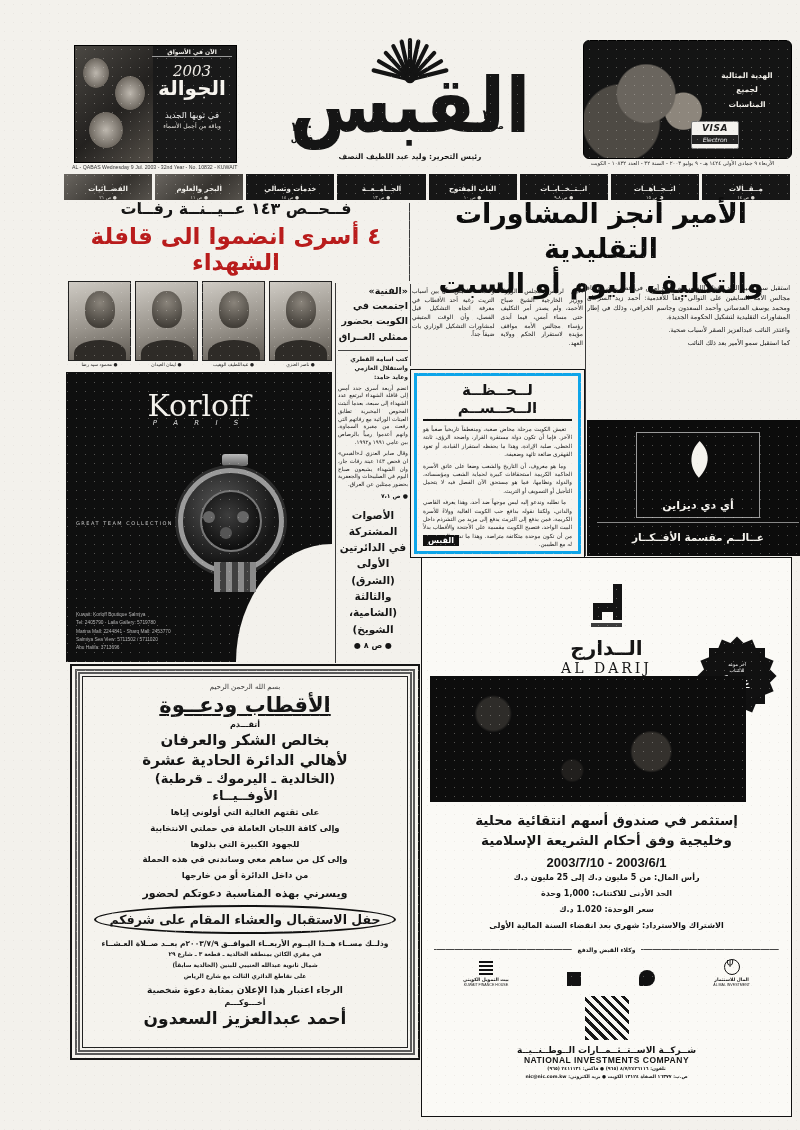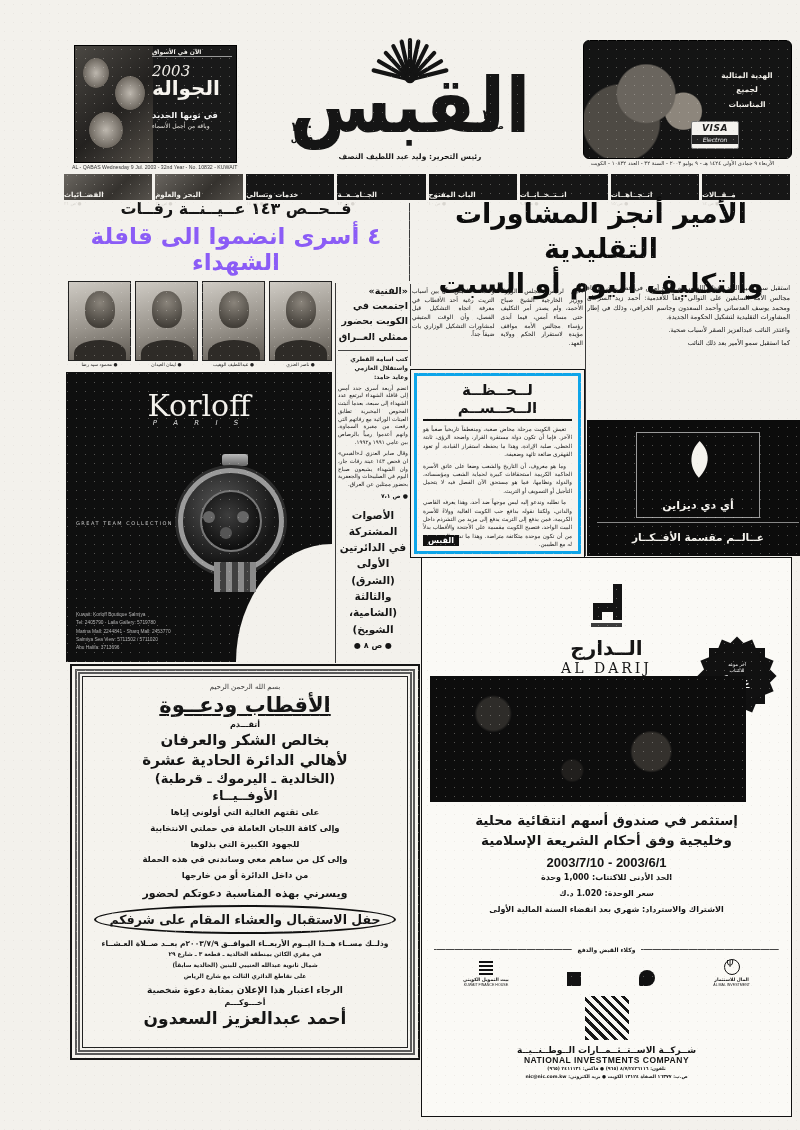--- a/index.html
+++ b/index.html
@@ -8,25 +8,25 @@
   .page::after{content:"";position:absolute;inset:0;pointer-events:none;
         background-image:radial-gradient(#d8d5cf 0.5px,transparent 0.6px);
         background-size:9px 9px;opacity:.35;}
   .abs{position:absolute;}
   
   .ad-dark{background:#191919;border:1px solid #000;overflow:hidden;color:#f2f2f2;}
   .tl-ad{left:74px;top:45px;width:161px;height:116px;}
   .tl-photo{position:absolute;left:0;top:0;width:78px;height:116px;
         background:linear-gradient(135deg,#4b4843,#23211f 55%,#555049);}
   .tl-photo i{position:absolute;border-radius:50%;background:radial-gradient(#bdb7ae,#6d675f 70%,transparent 72%);}
-  .tl-right{position:absolute;right:4px;top:2px;width:80px;text-align:left;}
+  .tl-right{position:absolute;right:4px;top:2px;width:80px;text-align:center;}
   .tl-tag{font-size:6px;font-weight:bold;color:#f5f3ee;border-bottom:1px solid #999;padding-bottom:1px;}
   .tl-year{font-family:"DejaVu Serif",serif;font-style:italic;font-size:15px;color:#efece6;margin-top:5px;}
   .tl-brand{font-size:20px;font-weight:900;color:#f7f4ee;margin-top:-4px;}
-  .tl-l1{font-size:8.5px;font-weight:700;margin-top:10px;}
+  .tl-l1{font-size:8.5px;font-weight:400;margin-top:10px;}
   .tl-l2{font-size:6px;margin-top:2px;color:#e8e5df;}
   .tr-ad{left:583px;top:40px;width:207px;height:117px;border-radius:6px;
         background:radial-gradient(circle at 30% 45%,#6a655e 0 18%,transparent 19%),
                    radial-gradient(circle at 48% 60%,#8d867c 0 14%,transparent 15%),
                    radial-gradient(circle at 18% 70%,#4e4a44 0 20%,transparent 21%),#141414;}
   .tr-text{position:absolute;right:8px;top:28px;text-align:center;width:72px;line-height:1.9;}
   .tr-text b{display:block;font-size:7.5px;color:#f0ede7;font-weight:bold;}
   .visa-box{position:absolute;right:52px;bottom:9px;width:46px;height:26px;background:#f4f2ee;
         border:1px solid #777;border-radius:2px;text-align:center;direction:ltr;}
   .visa-word{font-size:9px;font-weight:900;font-style:italic;color:#1c1c1c;letter-spacing:.5px;line-height:13px;}
@@ -40,30 +40,30 @@
   .logo-word{position:absolute;left:0;right:0;top:32px;font-size:74px;line-height:1;
         font-weight:900;letter-spacing:-2px;transform:scaleY(1.04);}
   .editor-line{position:absolute;left:0;right:0;top:116px;font-size:7.5px;font-weight:bold;}
   .stack{position:absolute;text-align:center;line-height:1.1;}
   .stack .v{display:block;font-size:13px;font-weight:900;}
   .stack .u{display:block;font-size:9px;font-weight:bold;}
   .price-stack{left:52px;top:84px;}
   .pages-stack{right:78px;top:72px;}
   
   .nav{left:64px;top:174px;width:726px;height:26px;display:flex;gap:3px;}
-  .nav-tile{flex:1;background:#161616;color:#f4f2ed;text-align:left;padding-top:16px;}
+  .nav-tile{flex:1;background:#161616;color:#f4f2ed;text-align:center;padding-top:10px;}
   .nav-tile.img{background:linear-gradient(135deg,#6a6660,#35322e 60%,#57534d);}
   .nav-label{display:block;font-size:7px;font-weight:bold;line-height:10px;white-space:nowrap;}
   .nav-page{display:block;font-size:4.6px;color:#d9d6d0;line-height:7px;}
   
   .main-headline{left:412px;top:196px;width:378px;text-align:center;font-weight:900;
         font-size:27px;line-height:1.3;color:#0d0d0d;}
   .sec-block{left:64px;top:199px;width:344px;text-align:center;}
   .sec-kicker{font-size:16px;font-weight:bold;letter-spacing:0;}
-  .sec-headline{font-size:23px;font-weight:900;margin-top:5px;color:#8b5cf6;}
+  .sec-headline{font-size:23px;font-weight:900;margin-top:5px;color:#b91c1c;}
   .vrule{background:#3a3a3a;width:1px;}
   
   .photos{left:66px;top:281px;width:266px;display:flex;gap:4px;}
   .photo-fig{width:63px;}
   .photo{height:78px;border:1px solid #222;position:relative;overflow:hidden;
         background:linear-gradient(165deg,#cfcbc4,#97928a 55%,#5f5a53);}
   .photo::before{content:"";position:absolute;top:9px;left:50%;transform:translateX(-50%);
         width:30px;height:37px;border-radius:48% 48% 44% 44%;
         background:radial-gradient(circle at 50% 32%,#8a847b,#433f39 80%);}
   .photo::after{content:"";position:absolute;bottom:-6px;left:50%;transform:translateX(-50%);
@@ -395,20 +395,21 @@
         <span class="badge-s">آخر موعد</span>
         <span class="badge-s">للاكتتاب</span>
         <span class="badge-b">غــداً</span>
       </div>
     </div>
     <div class="darij-photo"></div>
     <div class="inv">
       <div class="inv-h">إستثمر في صندوق أسهم انتقائية محلية</div>
       <div class="inv-h">وخليجية وفق أحكام الشريعة الإسلامية</div>
       <div class="inv-dates">2003/7/10 - 2003/6/1</div>
+      <div class="inv-d">رأس المال: من 5 مليون د.ك إلى 25 مليون د.ك</div>
       <div class="inv-d">الحد الأدنى للاكتتاب: 1,000 وحدة</div>
       <div class="inv-d">سعر الوحدة: 1.020 د.ك</div>
       <div class="inv-d">الاشتراك والاسترداد: شهري بعد انقضاء السنة المالية الأولى</div>
     </div>
     <div class="agents">
       <div class="agents-label">وكلاء القبض والدفع</div>
       <div class="agents-row">
         <div class="agent">
           <div class="ic ic-antler"></div>
           <span class="ag-ar">المال للاستثمار</span>

